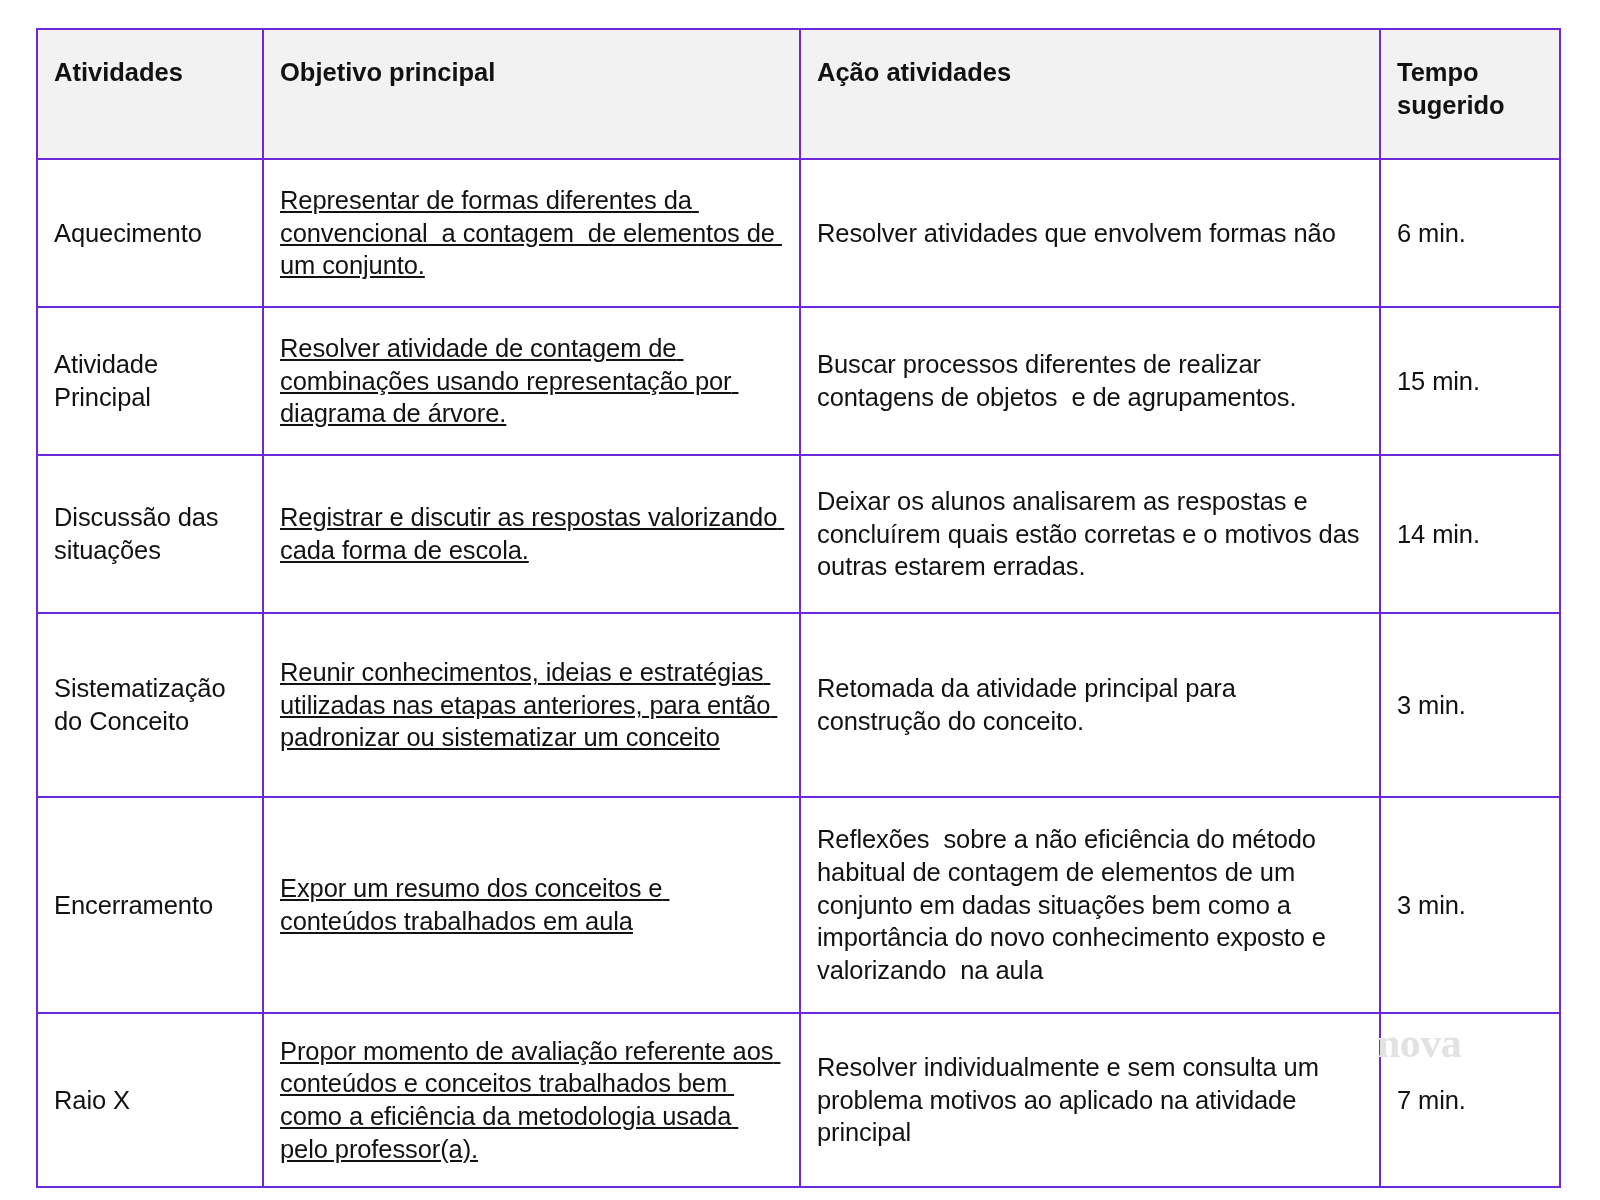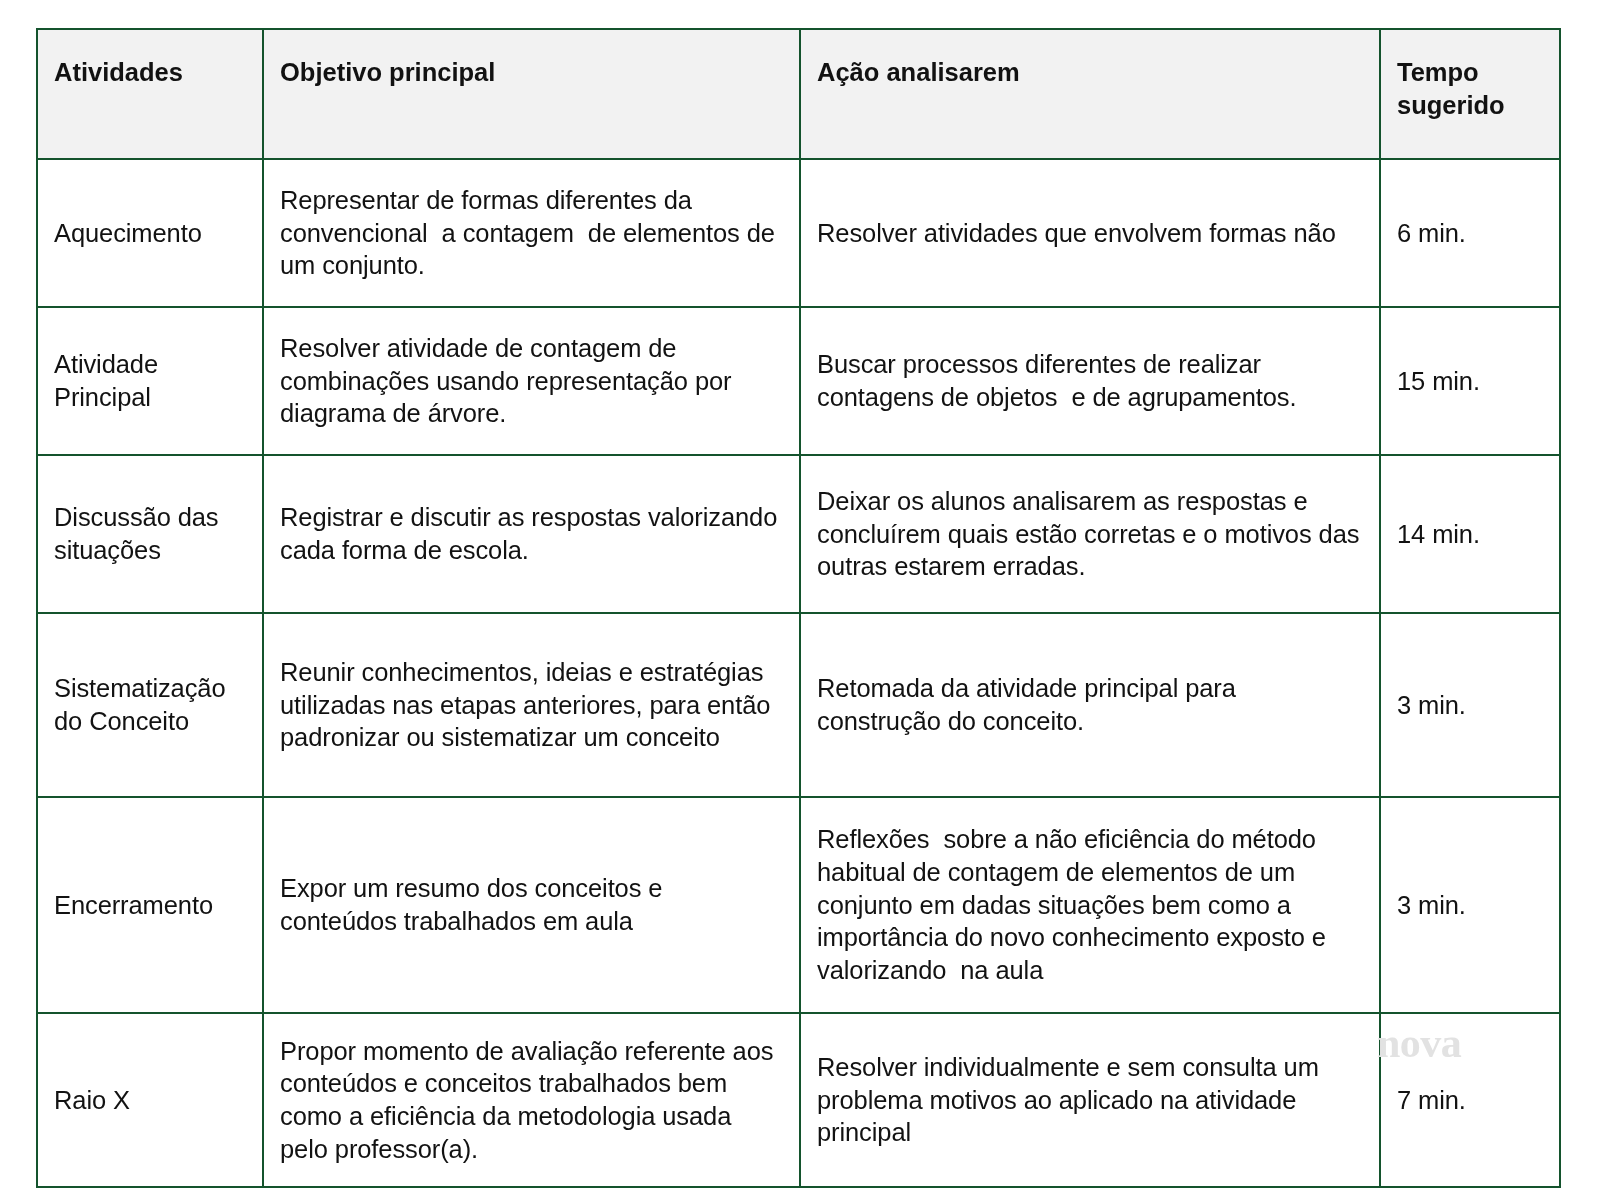--- a/index.html
+++ b/index.html
@@ -39,21 +39,21 @@
     background: #ffffff;
   }
 
   table.lesson-table col.c-atividades { width: 226px; }
   table.lesson-table col.c-objetivo   { width: 537px; }
   table.lesson-table col.c-acao       { width: 580px; }
   table.lesson-table col.c-tempo      { width: 180px; }
 
   table.lesson-table th,
   table.lesson-table td {
-    border: 2px solid #14532d;
+    border: 2px solid #6d28d9;
     vertical-align: middle;
     padding: 10px 16px;
     font-size: 25.5px;
     line-height: 1.28;
     color: #121212;
     font-weight: normal;
     text-align: left;
     letter-spacing: -0.1px;
   }
 
@@ -63,21 +63,21 @@
     vertical-align: top;
     padding-top: 26px;
     padding-bottom: 26px;
     height: 76px;
     letter-spacing: 0px;
   }
 
   .hdr-tempo { white-space: normal; margin-top: 13px; }
 
   td.col-atividade { padding-left: 18px; }
-  td.col-objetivo  { padding-left: 18px; padding-right: 12px; }
+  td.col-objetivo  { padding-left: 18px; padding-right: 12px; text-decoration: underline; }
   td.col-acao      { padding-left: 18px; padding-right: 12px; }
   td.col-tempo     { padding-left: 16px; }
 
   
   tr.r0 td { height: 126px; }
   tr.r1 td { height: 126px; }
   tr.r2 td { height: 136px; }
   tr.r3 td { height: 162px; }
   tr.r4 td { height: 194px; }
   tr.r5 td { height: 152px; }
@@ -115,21 +115,21 @@
       <colgroup>
         <col class="c-atividades">
         <col class="c-objetivo">
         <col class="c-acao">
         <col class="c-tempo">
       </colgroup>
       <thead>
         <tr>
           <th>Atividades</th>
           <th>Objetivo principal</th>
-          <th>Ação analisarem</th>
+          <th>Ação atividades</th>
           <th class="hdr-tempo">Tempo sugerido</th>
         </tr>
       </thead>
       <tbody>
         <tr class="r0">
           <td class="col-atividade">
               <span class="cell-text">Aquecimento</span>
             </td>
           <td class="col-objetivo">
               <span class="cell-text">Representar de formas diferentes da convencional  a contagem  de elementos de um conjunto.</span>

